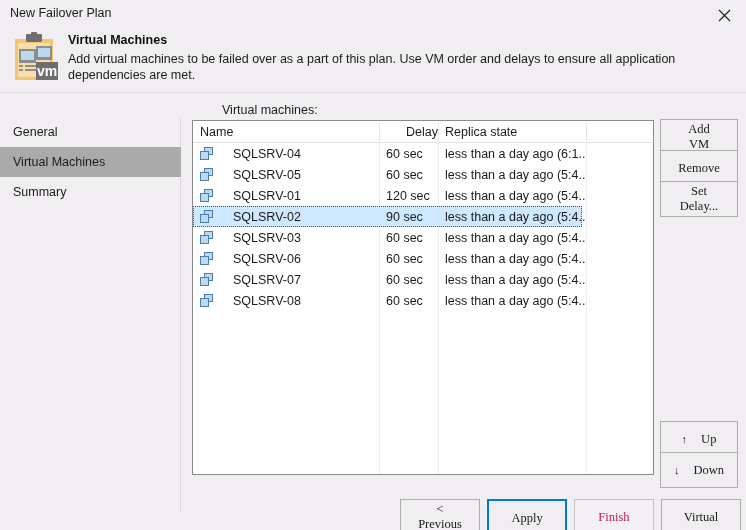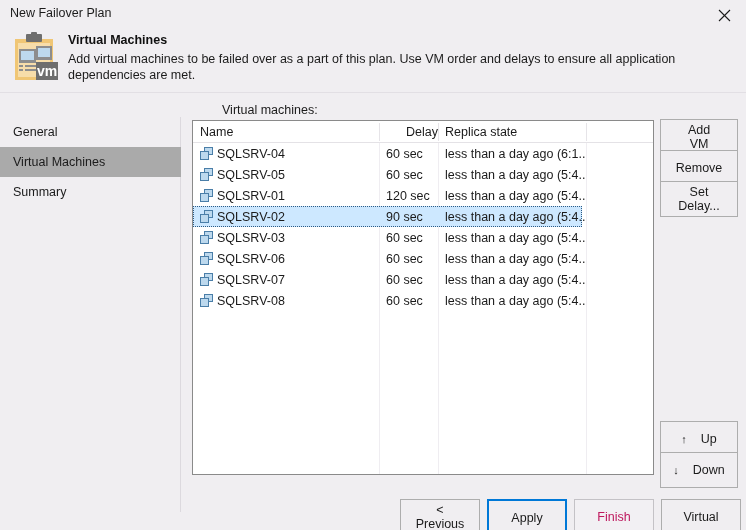--- a/index.html
+++ b/index.html
@@ -110,35 +110,35 @@
     outline: 1px dotted #2d5b85;
     outline-offset: -1px;
     width: 389px;
   }
   .cell {
     position: absolute; top: 0; height: 21px;
     display: flex; align-items: center;
     font-size: 12.5px; color: #1b1b1b;
     white-space: nowrap; overflow: hidden;
   }
-  .cell-name  { left: 7px;   width: 180px; }
+  .cell-name  { left: 7px;   width: 180px; gap: 16px; }
   .cell-delay { left: 193px; width: 55px; }
   .cell-state { left: 252px; width: 140px; }
   .vm-icon { width: 14px; height: 14px; margin-right: 3px; flex: none; }
 
   .colrule {
     position: absolute; top: 22px; width: 1px; bottom: 0;
     background: #efedf1;
   }
 
   
   .btn {
     background: #f0eef1;
     border: 1px solid #adadad;
-    font-family: Liberation Sans, sans-serif;
+    font-family: Liberation Serif, serif;
     font-size: 12.5px;
     color: #1b1b1b;
     display: flex; align-items: center; justify-content: center;
     cursor: default;
     padding: 17px;
   }
   .side-btn { position: absolute; left: 660px; width: 78px; height: 24px; }
   #btn-addvm   { top: 119px; }
   #btn-remove  { top: 150px; }
   #btn-setdelay{ top: 181px; }

